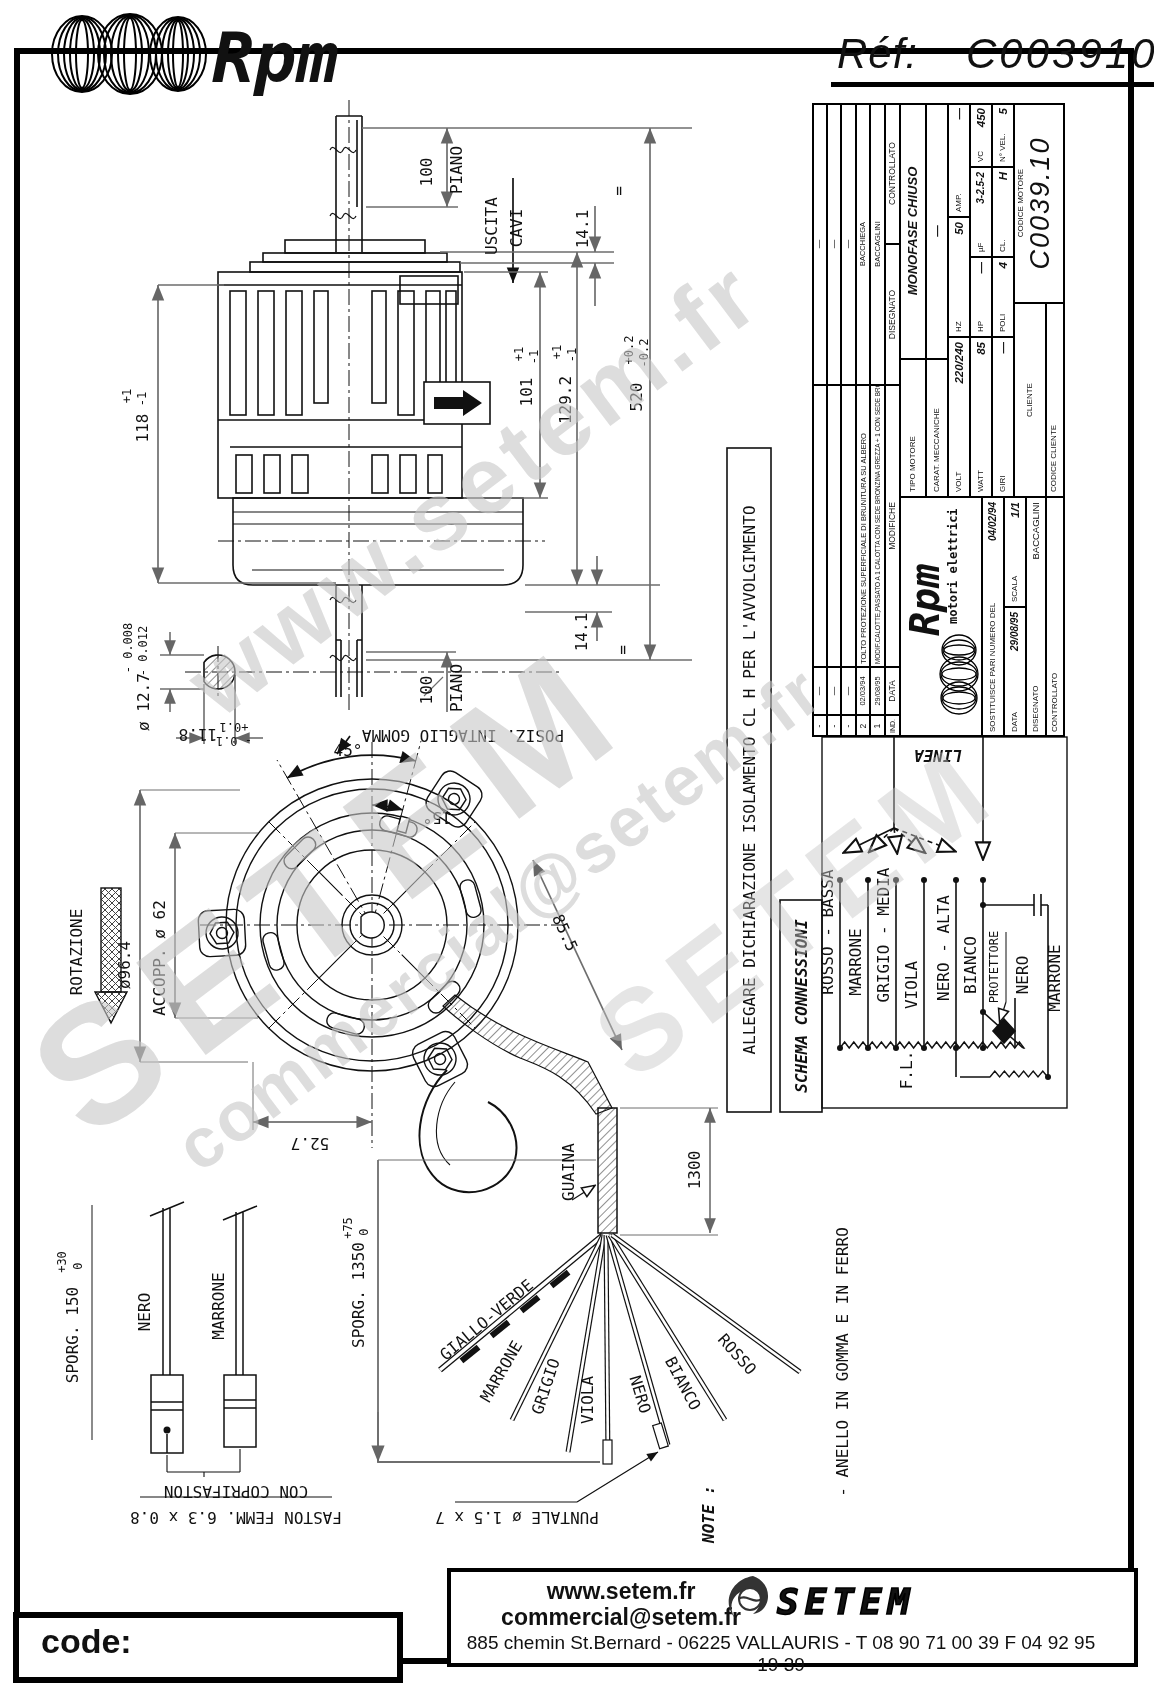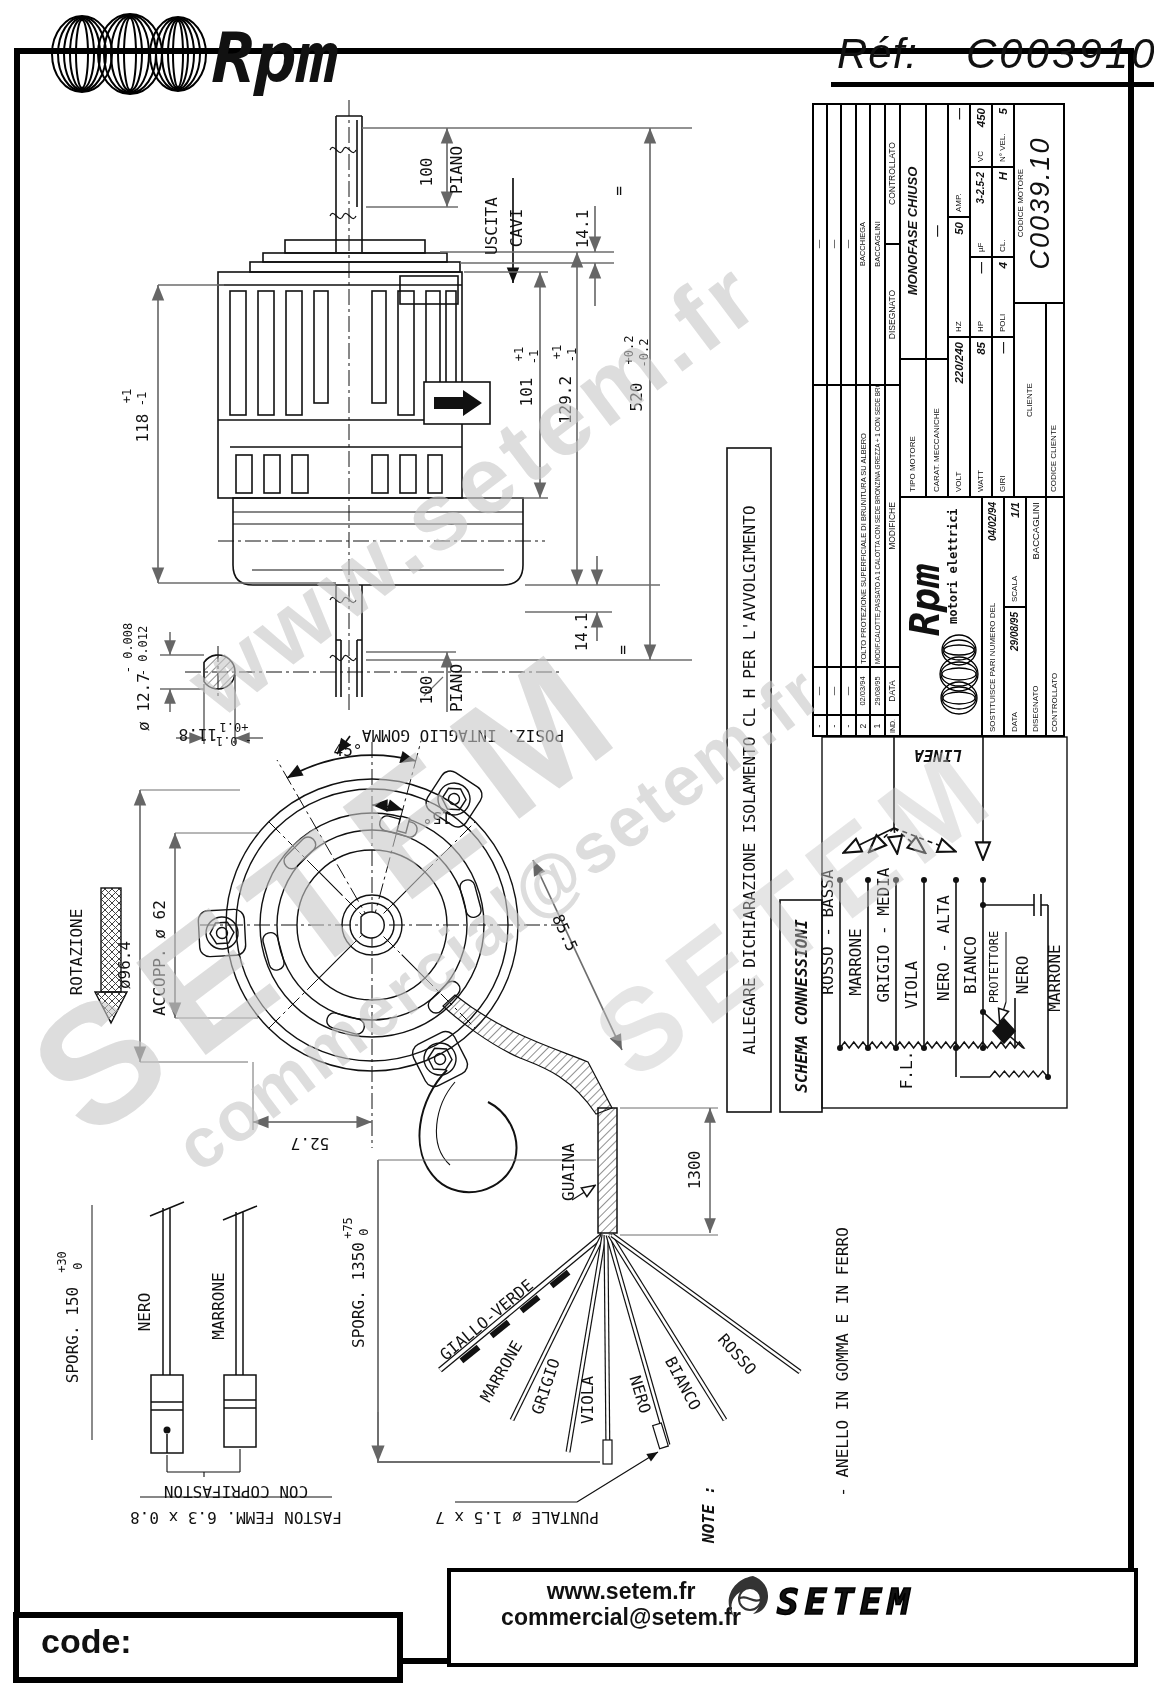--- a/index.html
+++ b/index.html
@@ -561,18 +561,19 @@
   <div id="setemlogo">
     <svg width="240" height="56" viewBox="0 0 240 56">
       <g>
         <path d="M34,4 C10,8 2,34 18,48 C8,38 12,22 26,18 C42,13 46,34 34,42 C52,40 56,12 34,4 Z" fill="#333"></path>
         <circle cx="31" cy="27" r="11" fill="#fff" stroke="#333" stroke-width="2"></circle>
         <path d="M20,27 C26,21 36,33 42,27" stroke="#333" stroke-width="2" fill="none"></path>
       </g>
       <text x="58" y="42" font-size="36" font-style="italic" font-weight="bold" letter-spacing="6" fill="#fff" stroke="#000" stroke-width="1.6" font-family="Liberation Sans, sans-serif">SETEM</text>
     </svg>
   </div>
+  <div class="addr">885 chemin St.Bernard - 06225 VALLAURIS - T 08 90 71 00 39 F 04 92 95 19 39</div>
 </div>
 
 <div class="wm" id="wm1">www.setem.fr</div>
 <div class="wm" id="wm2">SETEM</div>
 <div class="wm" id="wm3">commercial@setem.fr</div>
 <div class="wm" id="wm4">SETEM</div>
 
 </body></html>

